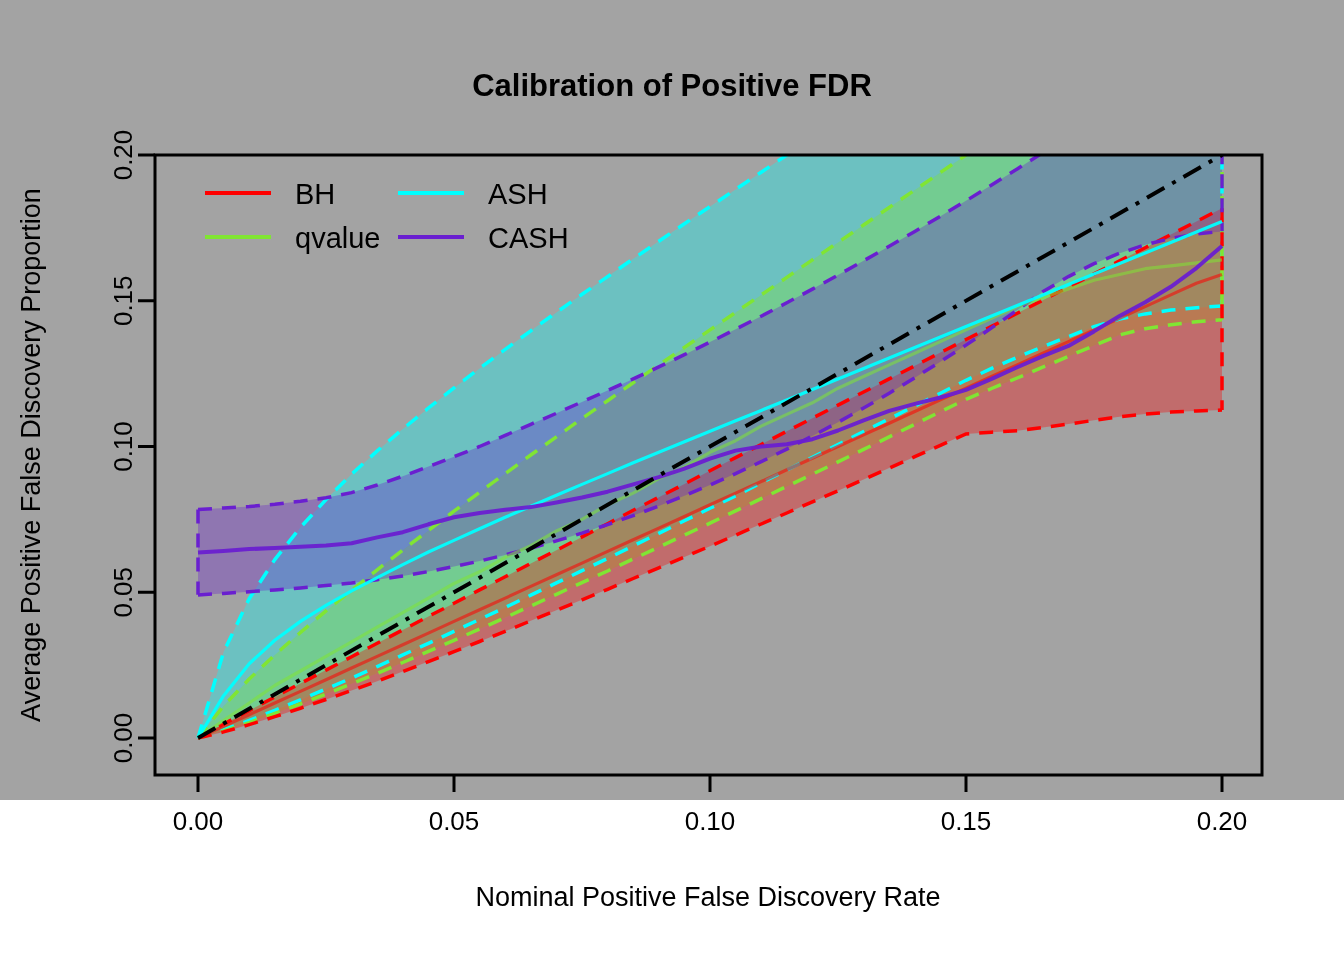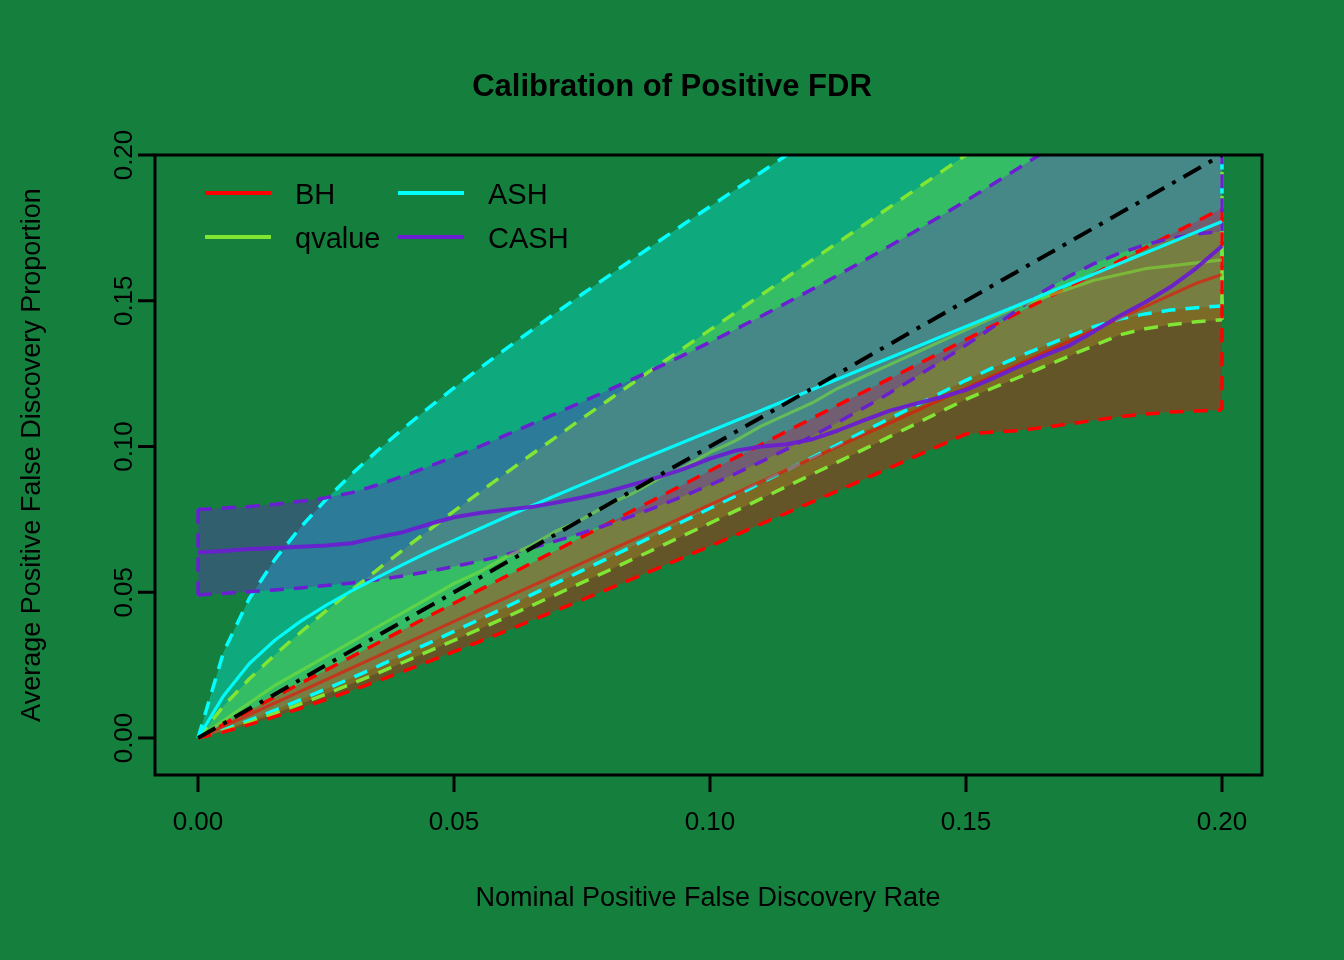--- a/index.html
+++ b/index.html
@@ -9,22 +9,22 @@
   }
   body {
     width: 1344px;
     height: 960px;
     font-family: "Liberation Sans", sans-serif;
     overflow: hidden;
   }
   #plot-root {
     position: relative;
     width: 1344px;
-    height: 960px;
-    background: #15803d;
+    height: 800px;
+    background: #a3a3a3;
   }
   svg.chart {
     display: block;
     width: 1344px;
     height: 960px;
   }
   .title-text {
     font-family: "Liberation Sans", sans-serif;
     font-weight: bold;
     font-size: 31px;

